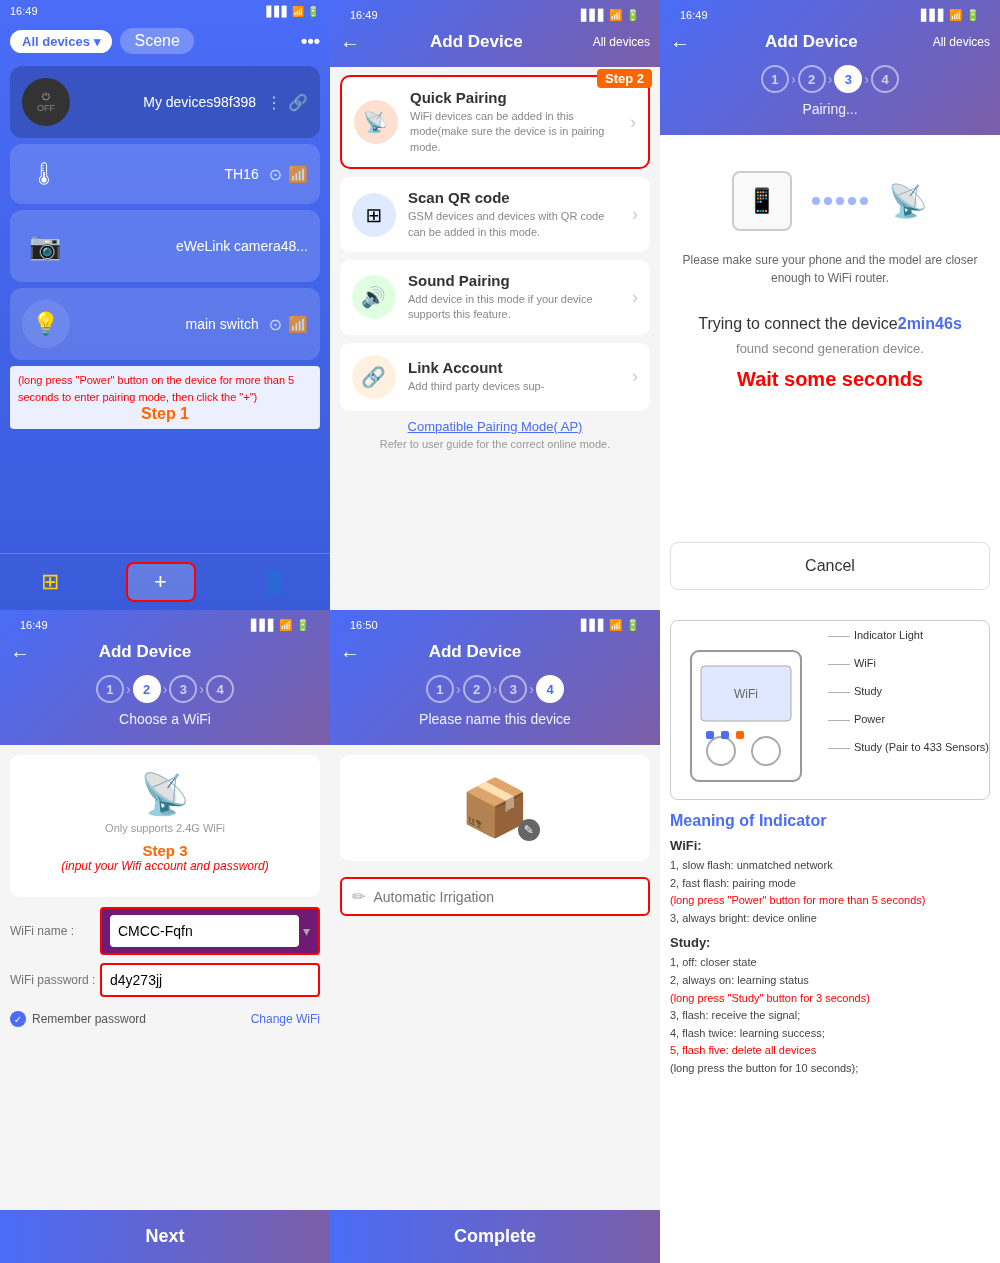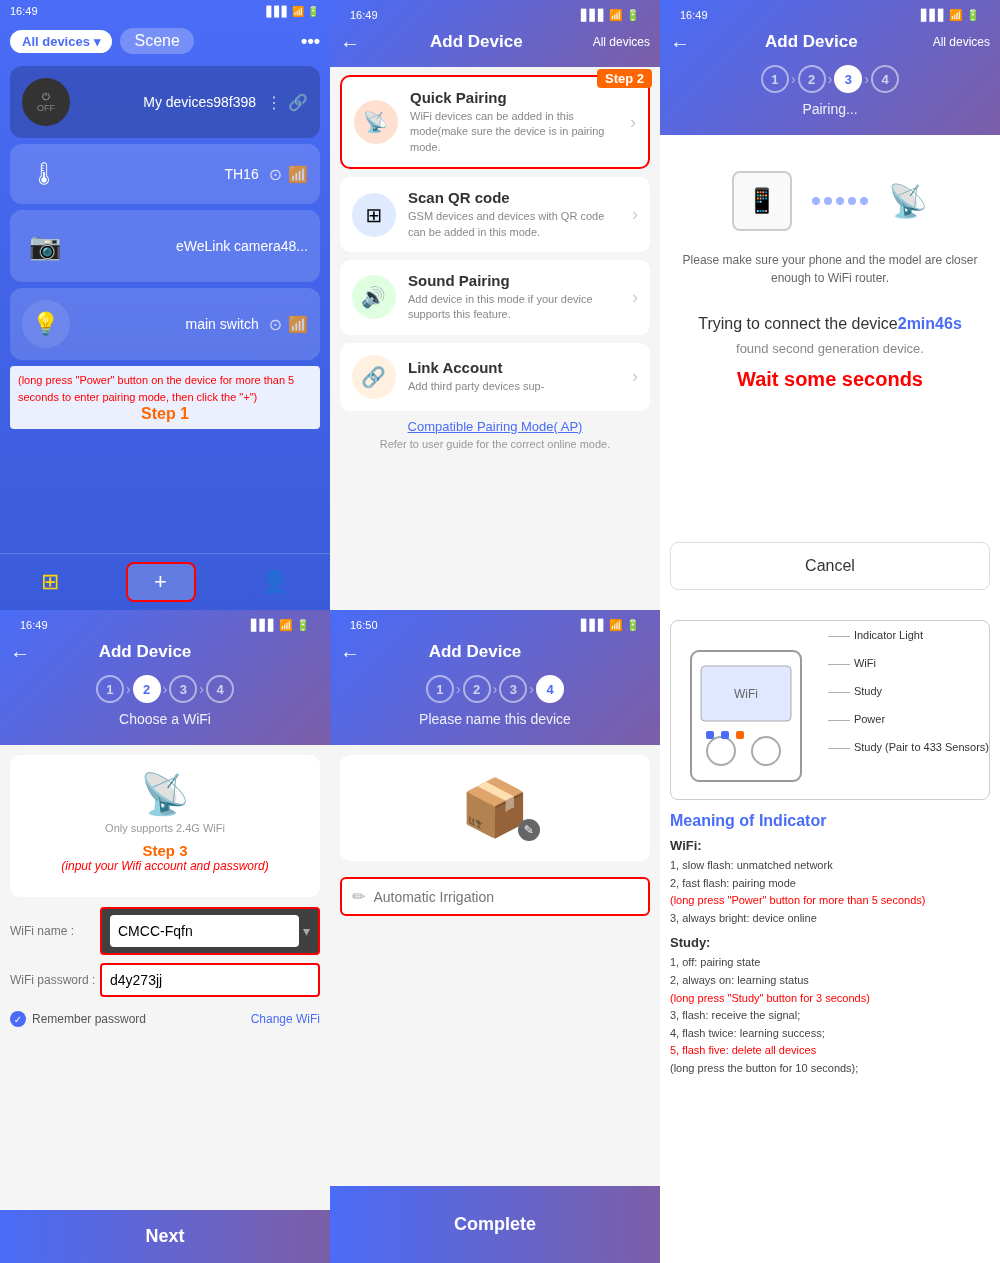--- a/index.html
+++ b/index.html
@@ -615,21 +615,21 @@
     .complete-btn {
       position: absolute;
       bottom: 0;
       left: 0;
       right: 0;
       background: linear-gradient(90deg, #4a6cf7, #7b5ea7);
       color: white;
       font-size: 18px;
       font-weight: 600;
       text-align: center;
-      padding: 28px;
+      padding: 16px;
     }
 
     
     .panel6 {
       background: white;
       padding: 10px;
       overflow-y: auto;
     }
 
     .device-diagram {
@@ -882,21 +882,21 @@
     <div class="wifi-content">
       <div class="wifi-illustration">
         <div class="router-svg">📡</div>
         <div class="supports-text">Only supports 2.4G WiFi</div>
         <div class="step3-annotation">Step 3</div>
         <div class="wifi-input-annotation">(input your Wifi account and password)</div>
       </div>
 
       <div class="wifi-field">
         <span class="wifi-field-label">WiFi name :</span>
-        <div style="flex:1; display:flex; align-items:center; border:2px solid red; border-radius:4px; background:#404040; padding:6px 8px; gap:4px;">
+        <div style="flex:1; display:flex; align-items:center; border:2px solid red; border-radius:4px; background:#701a75; padding:6px 8px; gap:4px;">
           <input type="text" class="wifi-name-input" style="border: none; outline: none; flex: 1 1 0%; font-size: 14px;" value="CMCC-Fqfn">
           <span class="dropdown-arrow">▾</span>
         </div>
       </div>
 
       <div class="wifi-field">
         <span class="wifi-field-label">WiFi password :</span>
         <div style="flex:1; border:2px solid red; border-radius:4px; background:white; padding:6px 8px;">
           <input type="text" style="border: none; outline: none; font-size: 14px; width: 100%;" value="d4y273jj">
         </div>
@@ -1004,21 +1004,21 @@
     <div class="meaning-section">
       <div class="meaning-section-title">WiFi:</div>
       <div class="meaning-item">1, slow flash: unmatched network</div>
       <div class="meaning-item">2, fast flash: pairing mode</div>
       <div class="meaning-item red">(long press "Power" button for more than 5 seconds)</div>
       <div class="meaning-item">3, always bright: device online</div>
     </div>
 
     <div class="meaning-section">
       <div class="meaning-section-title">Study:</div>
-      <div class="meaning-item">1, off: pairing state</div>
+      <div class="meaning-item">1, off: closer state</div>
       <div class="meaning-item">2, always on: learning status</div>
       <div class="meaning-item red">(long press "Study" button for 3 seconds)</div>
       <div class="meaning-item">3, flash: receive the signal;</div>
       <div class="meaning-item">4, flash twice: learning success;</div>
       <div class="meaning-item red">5, flash five: delete all devices</div>
       <div class="meaning-item">(long press the button for 10 seconds);</div>
     </div>
   </div>
 
 </div>

